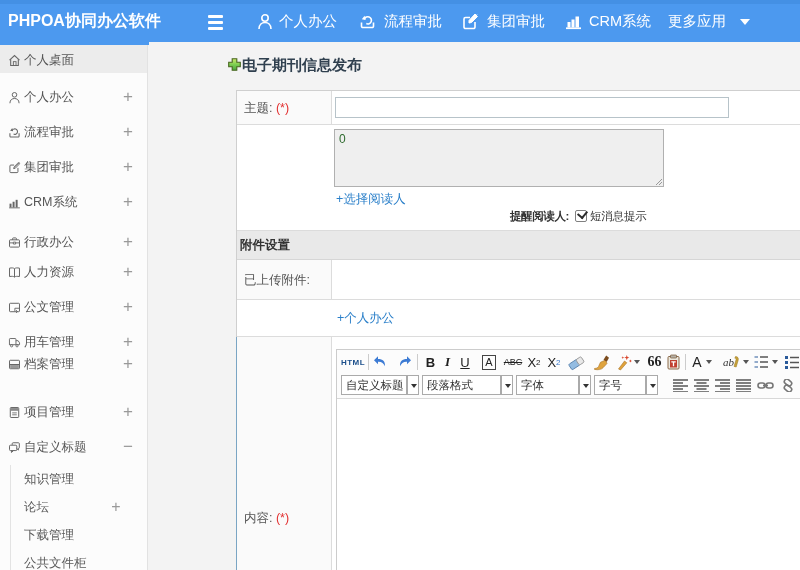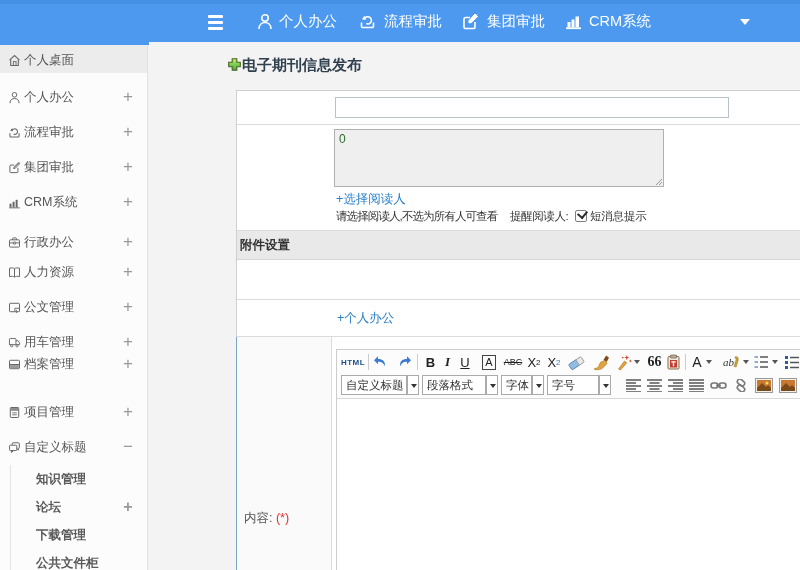--- a/index.html
+++ b/index.html
@@ -18,21 +18,21 @@
 
 
 .sidebar { position:absolute; left:0; top:45px; width:148px; height:525px; background:#fcfcfc; border-right:1px solid #e2e2e2; }
 .sitem { position:absolute; left:0; width:147px; height:35px; color:#565656; font-size:12.5px; }
 .sitem.active { background:#ececec; height:28px; }
 .sitem .txt { position:absolute; left:24px; top:0; height:35px; line-height:35px; }
 .sitem.active .txt { height:28px; line-height:31px; }
 .sitem .plus { position:absolute; left:120px; top:0; height:35px; line-height:34px; font-size:17px; color:#999; font-weight:400; width:16px; text-align:center;}
 .sitem svg { position:absolute; left:8px; top:11px; width:13px; height:13px; }
 .sitem.active svg { top:9px; }
-.ssub { position:absolute; left:12px; width:147px; height:28px; color:#5a5a5a; font-size:12.5px;font-weight:bold; }
+.ssub { position:absolute; left:0; width:147px; height:28px; color:#5a5a5a; font-size:12.5px; }
 .ssub .txt { position:absolute; left:24px; top:0; height:28px; line-height:28px; }
 .ssub .plus { position:absolute; left:108px; top:0; height:28px; line-height:27px; font-size:16px; color:#999; width:16px; text-align:center;}
 .subline { position:absolute; left:10px; top:465px; width:1px; height:105px; background:#e3e3e3; }
 
 
 .content { position:absolute; left:149px; top:42px; width:651px; height:525px; background:#f3f3f3; }
 .title { position:absolute; left:93px; top:14px; font-size:15px; font-weight:bold; color:#30404f; }
 .plusicon { position:absolute; left:79px; top:16px; width:13px; height:13px; }
 
 .ftable { position:absolute; left:87px; top:48px; width:620px; border-left:1px solid #cfcfcf; border-top:1px solid #cfcfcf; background:#fff; }
@@ -64,20 +64,21 @@
 .tdd:after { content:""; position:absolute; left:3px; top:8px; border-left:3px solid transparent; border-right:3px solid transparent; border-top:4px solid #333; }
 .dar { display:inline-block; width:0; height:0; border-left:3px solid transparent; border-right:3px solid transparent; border-top:4px solid #555; margin:0 3px 0 1px; }
 .edbody { height:400px; background:#fff; }
 .alignico { display:inline-block; width:15px; height:13px; margin:0 3px; }
 </style>
 </head>
 <body>
 
 <div class="header">
   <div class="topstrip"></div>
+  <div class="logo">PHPOA协同办公软件</div>
   <div class="hamb">
       <i></i>
       <i></i>
       <i style="margin-bottom:0"></i>
     </div>
 
   <svg class="hicon" style="left:257px" width="16" height="17" viewBox="0 0 16 17">
       <circle cx="8" cy="5" r="3.2" fill="none" stroke="#fff" stroke-width="1.6"></circle>
       <path d="M2 16 C2 11.5 5 9.5 8 9.5 C11 9.5 14 11.5 14 16" fill="none" stroke="#fff" stroke-width="1.6"></path>
     </svg>
@@ -97,20 +98,21 @@
   <div class="hmenu" style="left:487px">集团审批</div>
 
   <svg class="hicon" style="left:565px" width="17" height="17" viewBox="0 0 17 17">
       <rect x="2.5" y="9" width="3" height="5.5" fill="#fff"></rect>
       <rect x="6.5" y="6.5" width="3" height="8" fill="#fff"></rect>
       <rect x="10.5" y="3.5" width="3.5" height="11" fill="#fff"></rect>
       <rect x="1" y="14.4" width="15" height="1.7" fill="#fff"></rect>
     </svg>
   <div class="hmenu" style="left:589px">CRM系统</div>
 
+  <div class="hmenu" style="left:668px">更多应用</div>
   <div class="caret" style="left:740px"></div>
 </div>
 
 <div class="sidebar"></div>
 <div class="subline"></div>
 
 <div class="sitem active" style="top:45px">
   <svg width="17" height="17" viewBox="0 0 17 17">
       <path d="M2 8 L8.5 2 L15 8" fill="none" stroke="#666" stroke-width="1.4"></path>
       <path d="M3.5 7 V15 H13.5 V7" fill="none" stroke="#666" stroke-width="1.4"></path>
@@ -251,38 +253,43 @@
           <stop offset="1" stop-color="#46a83e"></stop>
         </linearGradient>
       </defs>
       <path d="M4.2 0.7 H8.8 V4.2 H12.3 V8.8 H8.8 V12.3 H4.2 V8.8 H0.7 V4.2 H4.2 Z" fill="url(#pg)" stroke="#47641e" stroke-width="1.1"></path>
     </svg>
   <div class="title">电子期刊信息发布</div>
 
   <div class="ftable">
 
     <div class="frow" style="height:34px">
+      <div class="flabel">
+          <span>主题: <span class="red">(*)</span></span>
+        </div>
       <div class="fcontent" style="height:34px">
           <div class="inp"></div>
         </div>
     </div>
 
     <div class="frow" style="height:106px">
       <div class="fcontent" style="height:106px">
         <div class="ta">0<span class="rsz"></span></div>
         <a class="link selreader">+选择阅读人</a>
-        <div class="note" style="letter-spacing:-0.9px">请选择阅读人,不选为所有人可查看</div>
-          <div class="note" style="left:177px;font-weight:normal;letter-spacing:-0.4px">提醒阅读人:</div>
+          <div class="note" style="left:177px;font-weight:bold;letter-spacing:-0.4px">提醒阅读人:</div>
           <div class="note" style="left:238px"><span class="cb"></span><span style="vertical-align:0px">短消息提示</span></div>
       </div>
     </div>
 
     <div class="sechead">附件设置</div>
 
     <div class="frow" style="height:40px">
+      <div class="flabel">
+          <span>已上传附件:</span>
+        </div>
       <div class="fcontent" style="height:40px"></div>
     </div>
 
     <div class="frow" style="height:37px">
       <div class="fcontent" style="height:37px">
           <a class="link" style="position:absolute;left:4px;top:10px">+个人办公</a>
         </div>
     </div>
 
     <div class="frow" style="height:362px; border-left:1px solid #7aa5c4; margin-left:-1px; width:621px;">
@@ -357,23 +364,23 @@
                     <rect x="2" y="12" width="3" height="3"></rect>
                   </g>
                   <g stroke="#555" stroke-width="1.4">
                     <path d="M7 3.5 H16 M7 8.5 H16 M7 13.5 H16"></path>
                   </g>
                 </svg>
             </div>
             <div class="trow" style="margin-top:1px">
               <span class="tsel" style="width:66px">自定义标题</span>
                 <span class="tdd"></span>
-              <span class="tsel" style="width:64px">段落格式</span>
+              <span class="tsel" style="width:79px">段落格式</span>
                 <span class="tdd"></span>
-              <span class="tsel" style="width:31px">字体</span>
+              <span class="tsel" style="width:63px">字体</span>
                 <span class="tdd"></span>
               <span class="tsel" style="width:52px">字号</span>
                 <span class="tdd"></span>
               <span style="width:9px;display:inline-block"></span>
               <svg class="alignico" viewBox="0 0 15 13">
                   <g stroke="#555" stroke-width="1.4">
                     <path d="M0 1 H15 M0 4 H10 M0 7 H15 M0 10 H10 M0 13 H15"></path>
                   </g>
                 </svg>
               <svg class="alignico" viewBox="0 0 15 13">

